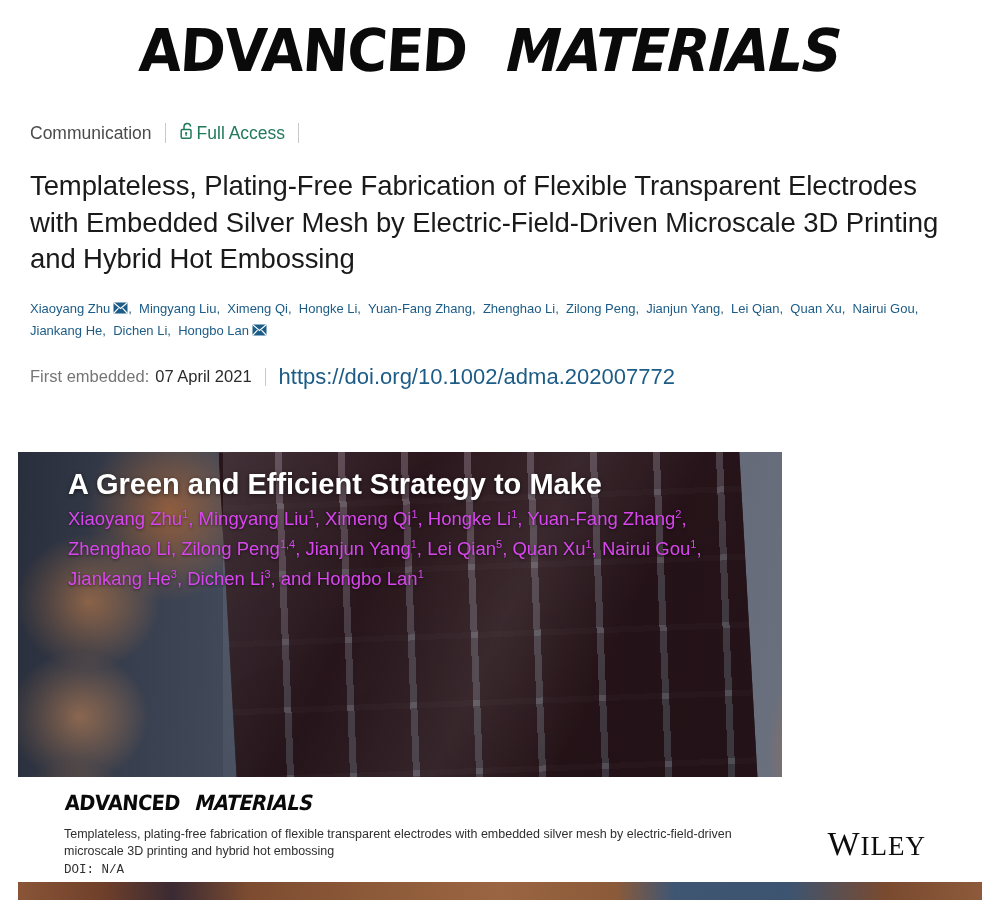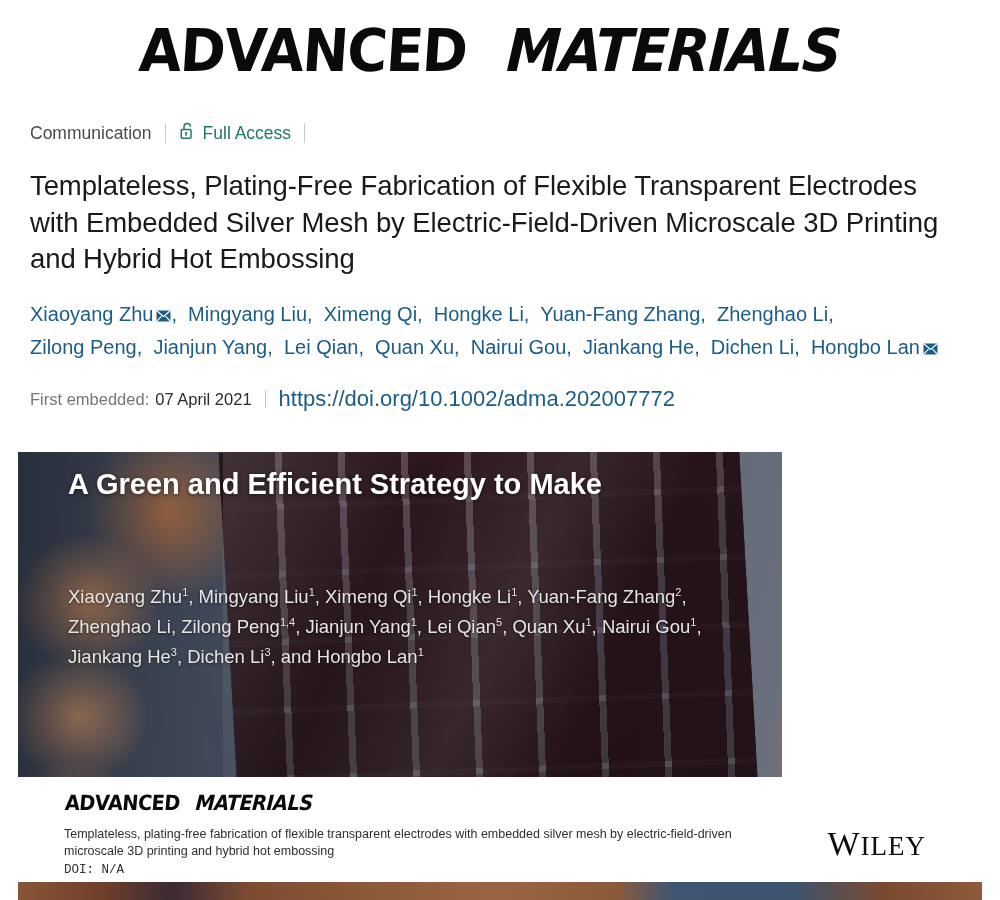--- a/index.html
+++ b/index.html
@@ -71,21 +71,21 @@
   }
   .kicker-div {
     width: 1px;
     height: 20px;
     background: #c9c9c9;
     margin: 0 13px;
   }
   .access-group {
     display: flex;
     align-items: center;
-    gap: 7px;
+    gap: 1px;
     color: #217a5b;
   }
   .access-label {
     color: #217a5b;
     font-size: 17.5px;
     font-weight: 400;
   }
   .lock-icon { display: block; }
 
   .title {
@@ -93,21 +93,21 @@
     font-size: 27.5px;
     line-height: 1.33;
     font-weight: 400;
     color: #1a1a1a;
     letter-spacing: -0.1px;
     max-width: 945px;
   }
 
   .authors {
     margin-top: 20px;
-    font-size: 20px;
+    font-size: 13px;
     line-height: 1.62;
     color: #1c5c87;
     max-width: 930px;
   }
   .author-link {
     color: #1c5c87;
     text-decoration: none;
     white-space: nowrap;
   }
   .mail-icon {
@@ -217,22 +217,21 @@
   }
   .hero-title {
     color: #ffffff;
     font-size: 29px;
     font-weight: 700;
     line-height: 1.31;
     text-shadow: 0 1px 4px rgba(0,0,0,0.55);
     max-width: 760px;
   }
   .hero-authors {
-    margin-top: 78px;
-    color: #e5e5e5;
+    color: #d946ef;
     font-size: 18.5px;
     line-height: 1.62;
     font-weight: 400;
     text-shadow: 0 1px 3px rgba(0,0,0,0.55);
     max-width: 830px;
   }
   .hero-authors sup { font-size: 11px; vertical-align: super; }
 
   
   .footer {

